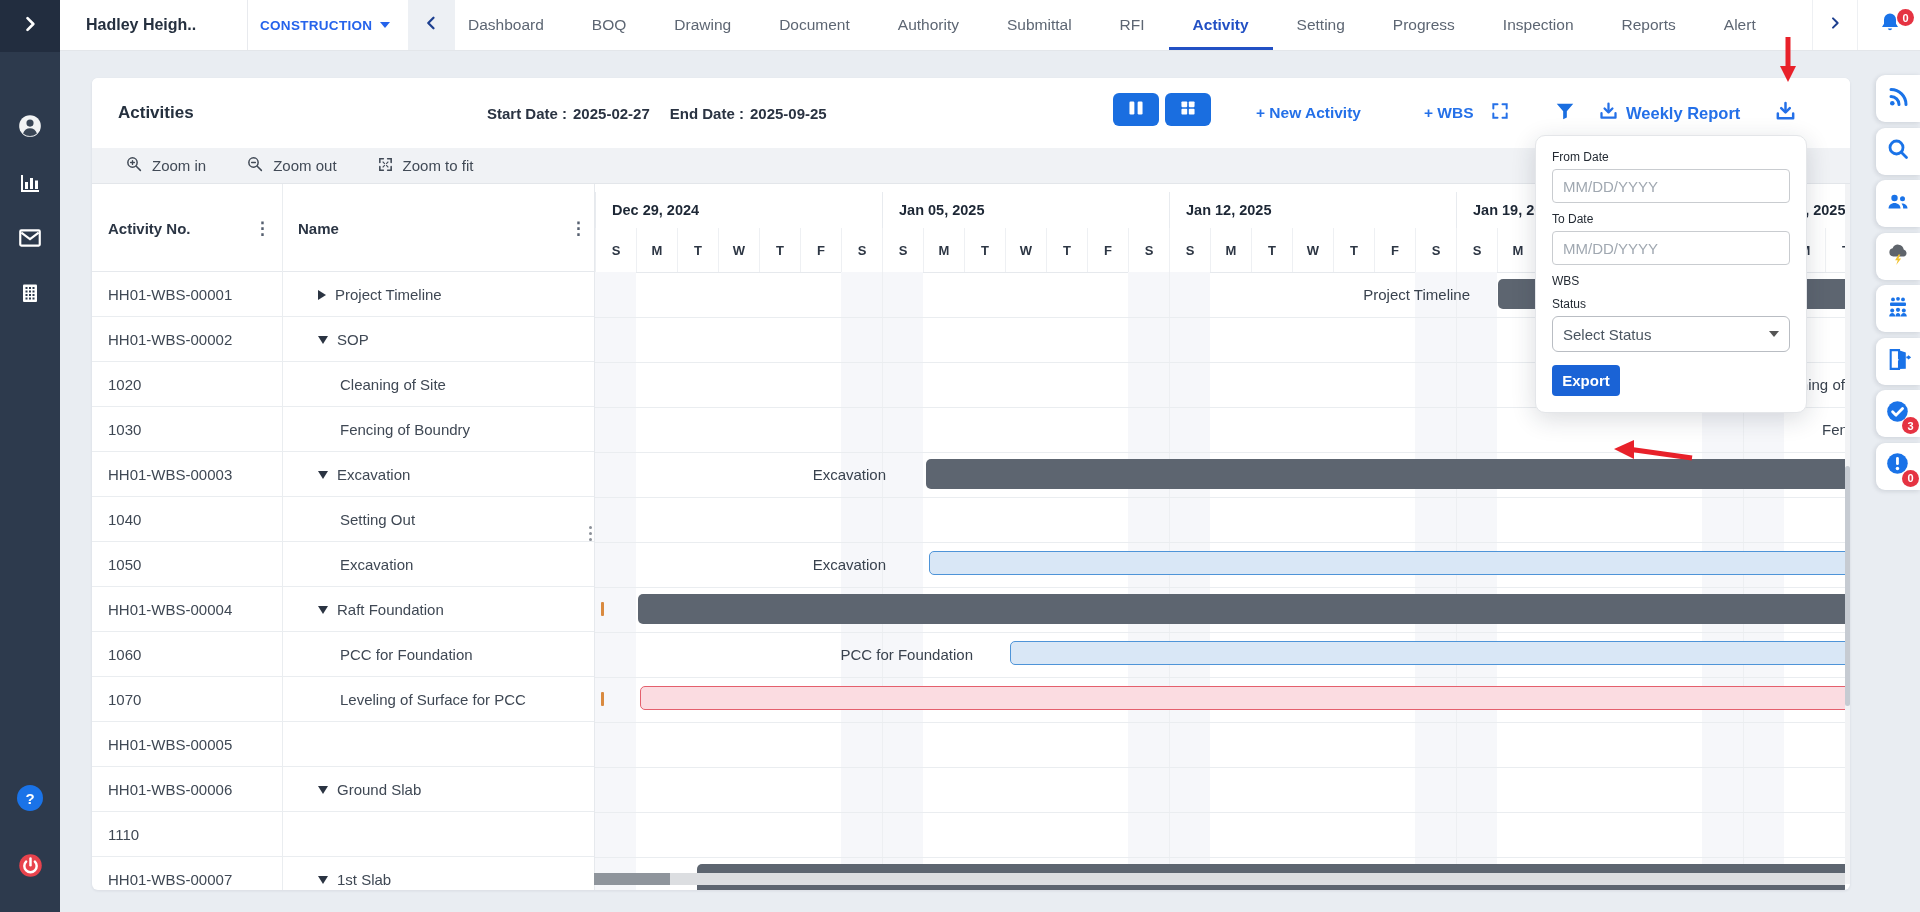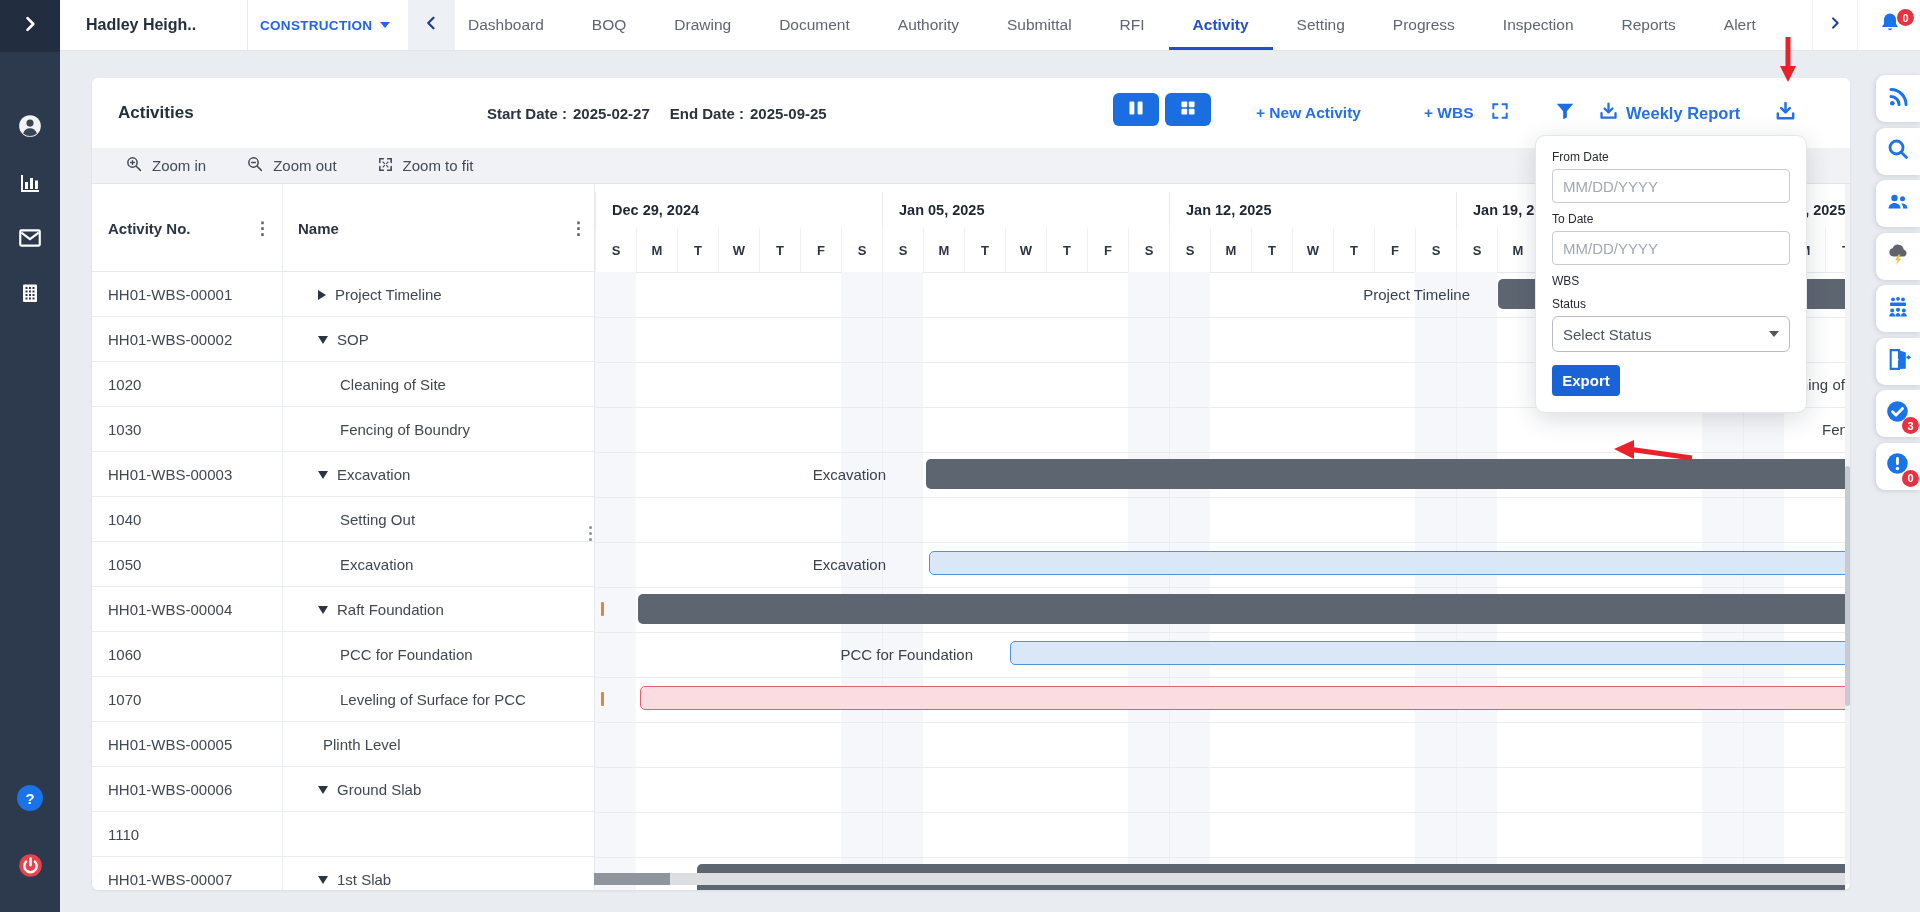--- a/index.html
+++ b/index.html
@@ -391,23 +391,20 @@
         </div>
       </div>
       <div class="t-row" style="top: 599px;">
         <div class="t-no">1070</div>
         <div class="t-name child">
           <span>Leveling of Surface for PCC</span>
         </div>
       </div>
       <div class="t-row" style="top: 644px;">
         <div class="t-no">HH01-WBS-00005</div>
-        <div class="t-name plain">
-          <span>Plinth Level</span>
-        </div>
       </div>
       <div class="t-row" style="top: 689px;">
         <div class="t-no">HH01-WBS-00006</div>
         <div class="t-name parent">
           <span class="tri-down"></span>
           <span>Ground Slab</span>
         </div>
       </div>
       <div class="t-row" style="top: 734px;">
         <div class="t-no">1110</div>

